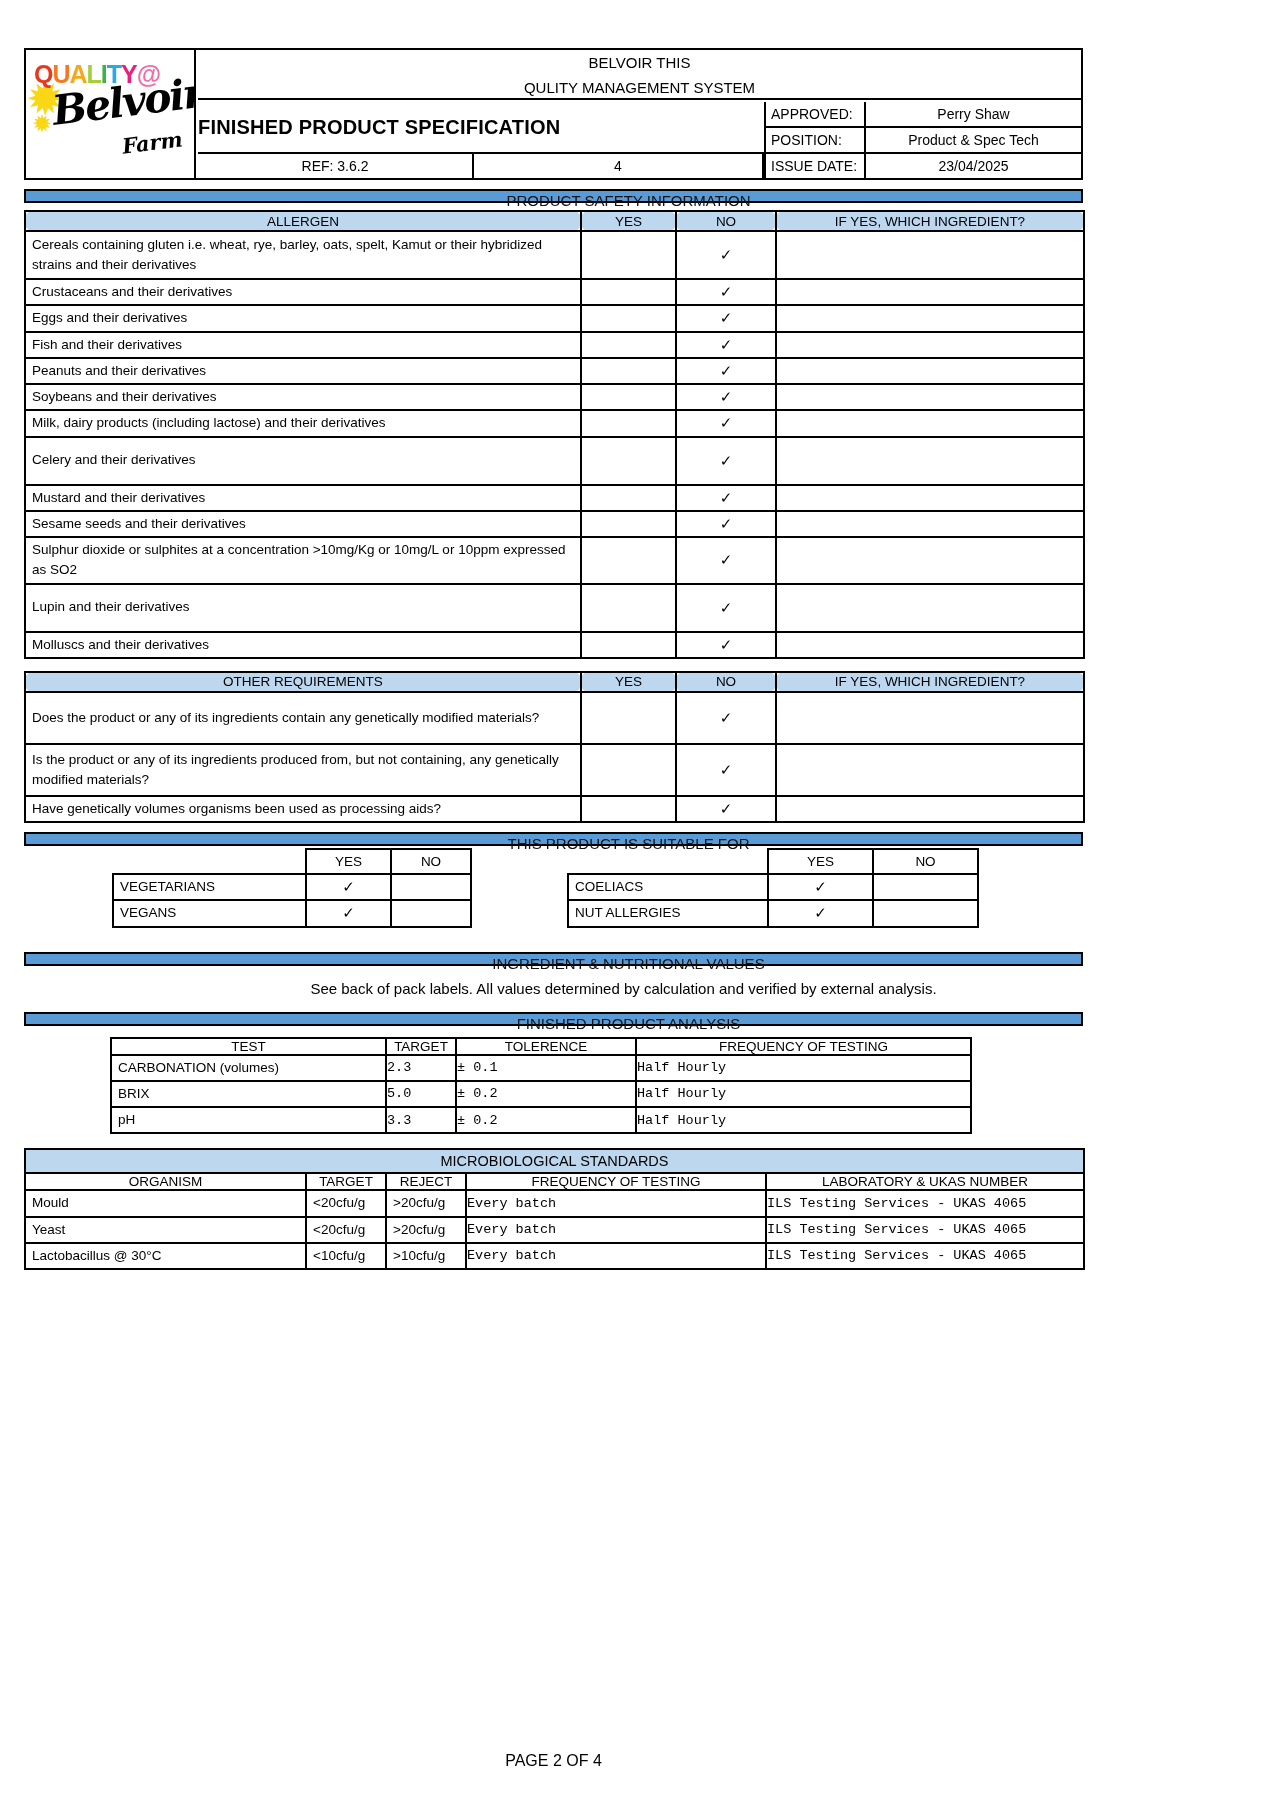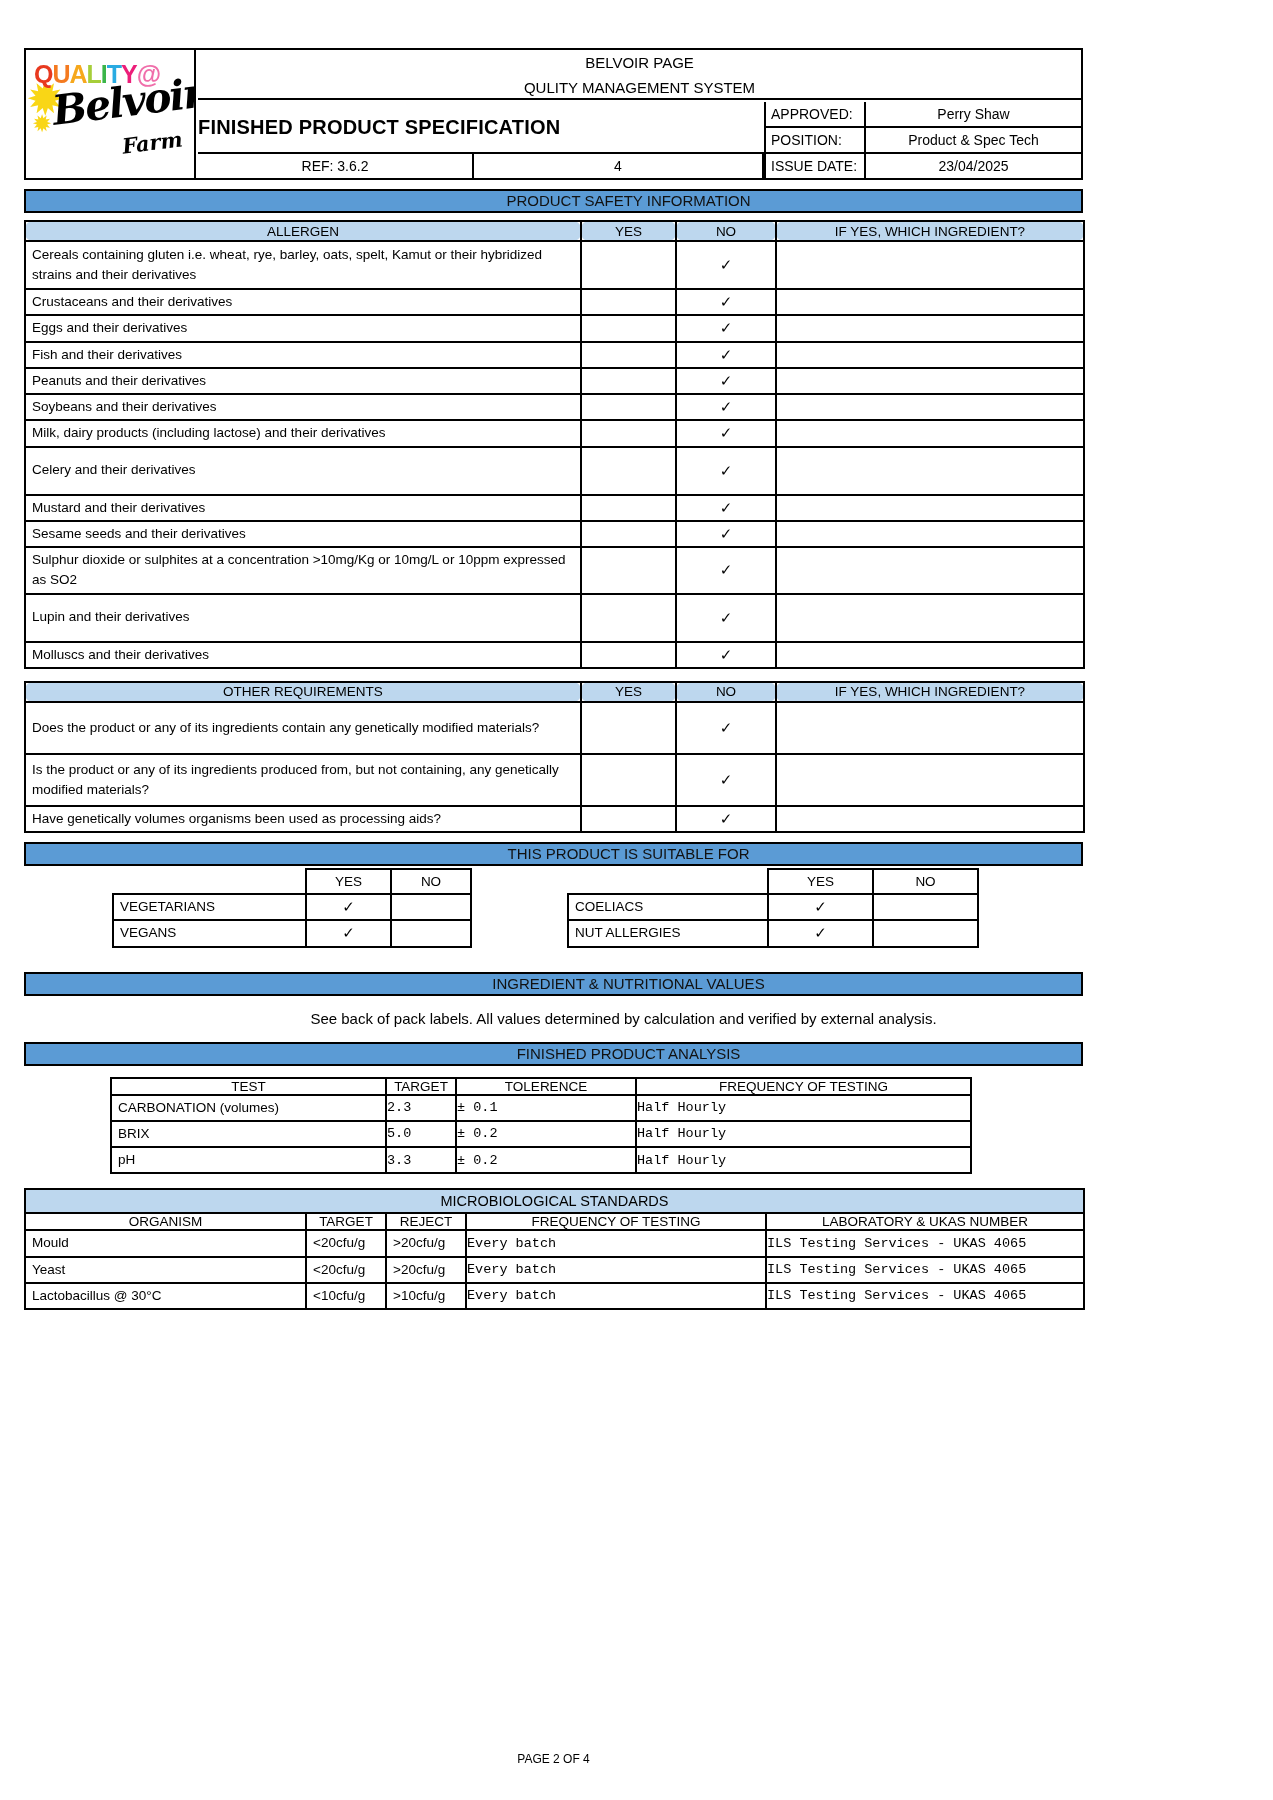--- a/index.html
+++ b/index.html
@@ -25,21 +25,21 @@
   .issue-value { left: 838px; top: 104px; width: 217px; height: 24px; border-bottom: none; }
 
   
   .star { position: absolute; left: 0px; top: 26px; font-size: 46px; color: #f9d616; line-height: 1; }
   .star2 { position: absolute; left: 6px; top: 62px; font-size: 24px; color: #f9d616; line-height: 1; }
   .qword { position: absolute; left: 8px; top: 10px; font-size: 25px; font-weight: bold; letter-spacing: -1px; }
   .bel { position: absolute; left: 26px; top: 28px; font-family: "DejaVu Serif", serif; font-style: italic; font-weight: bold; font-size: 41px; letter-spacing: -2px; transform: rotate(-7deg); }
   .farm { position: absolute; left: 96px; top: 80px; font-family: "DejaVu Serif", serif; font-style: italic; font-weight: bold; font-size: 21px; transform: rotate(-7deg); }
 
   
-  .band { width: 1059px; height: 24px; border: 2px solid #000; background: #5b9bd5; text-align: center; font-size: 15px; line-height: 20px; color: #111; padding-left: 150px; }
+  .band { width: 1059px; height: 14px; border: 2px solid #000; background: #5b9bd5; text-align: center; font-size: 15px; line-height: 20px; color: #111; padding-left: 150px; }
 
   
   table { border-collapse: collapse; table-layout: fixed; }
   th, td { border: 2px solid #000; font-weight: normal; font-size: 13.5px; overflow: hidden; vertical-align: middle; }
   .thdr { background: #bdd7ee; text-align: center; height: 20px; border-radius: 8px; }
   .ttitle { background: #bdd7ee; text-align: center; height: 24px; font-size: 14.5px; }
   .lbl { text-align: left; padding: 2px 6px; line-height: 1.5; }
   .chk { text-align: center; font-size: 15px; }
   .ctr { text-align: left; font-family: Liberation Mono, monospace; }
   .allergen-table tbody tr { height: 25px; }
@@ -57,38 +57,38 @@
   .noborder { border: none; background: transparent; }
   .whdr { background: #fff; text-align: center; }
 
   .note { margin-top: 14px; text-align: center; font-size: 15px; width: 1059px; padding-left: 140px; }
 
   .chem-table { margin-left: 86px; width: 860px; }
   .chem-table tbody tr { height: 25px; }
   .micro-table { width: 1059px; }
   .micro-table tbody tr { height: 26px; }
 
-  .footer { position: absolute; left: 24px; top: 1752px; width: 1059px; text-align: center; font-size: 12px; }
+  .footer { position: absolute; left: 24px; top: 1752px; width: 1059px; text-align: center; font-size: 16px; }
 </style>
 </head>
 <body>
 
 <div class="page">
   <div class="content">
 
     <div class="hdrbox">
       <div class="hcell logo-cell">
         <span class="star">✹</span>
         <span class="star2">✹</span>
         <div class="qword"><span style="color: rgb(232, 57, 31);">Q</span><span style="color: rgb(244, 122, 32);">U</span><span style="color: rgb(246, 168, 28);">A</span><span style="color: rgb(166, 206, 57);">L</span><span style="color: rgb(59, 181, 74);">I</span><span style="color: rgb(41, 171, 226);">T</span><span style="color: rgb(236, 30, 121);">Y</span><span style="color: rgb(240, 110, 170);">@</span></div>
         <div class="bel">Belvoir</div>
         <div class="farm">Farm</div>
       </div>
       <div class="hcell org-cell">
-        <div>BELVOIR PAGE</div>
+        <div>BELVOIR THIS</div>
         <div>QULITY MANAGEMENT SYSTEM</div>
       </div>
       <div class="hcell title-cell">FINISHED PRODUCT SPECIFICATION</div>
       <div class="hcell lab appr-label">APPROVED:</div>
       <div class="hcell val appr-value">Perry Shaw</div>
       <div class="hcell lab pos-label">POSITION:</div>
       <div class="hcell val pos-value">Product &amp; Spec Tech</div>
       <div class="hcell ref-cell">REF: 3.6.2</div>
       <div class="hcell ver-cell">4</div>
       <div class="hcell lab issue-label">ISSUE DATE:</div>

